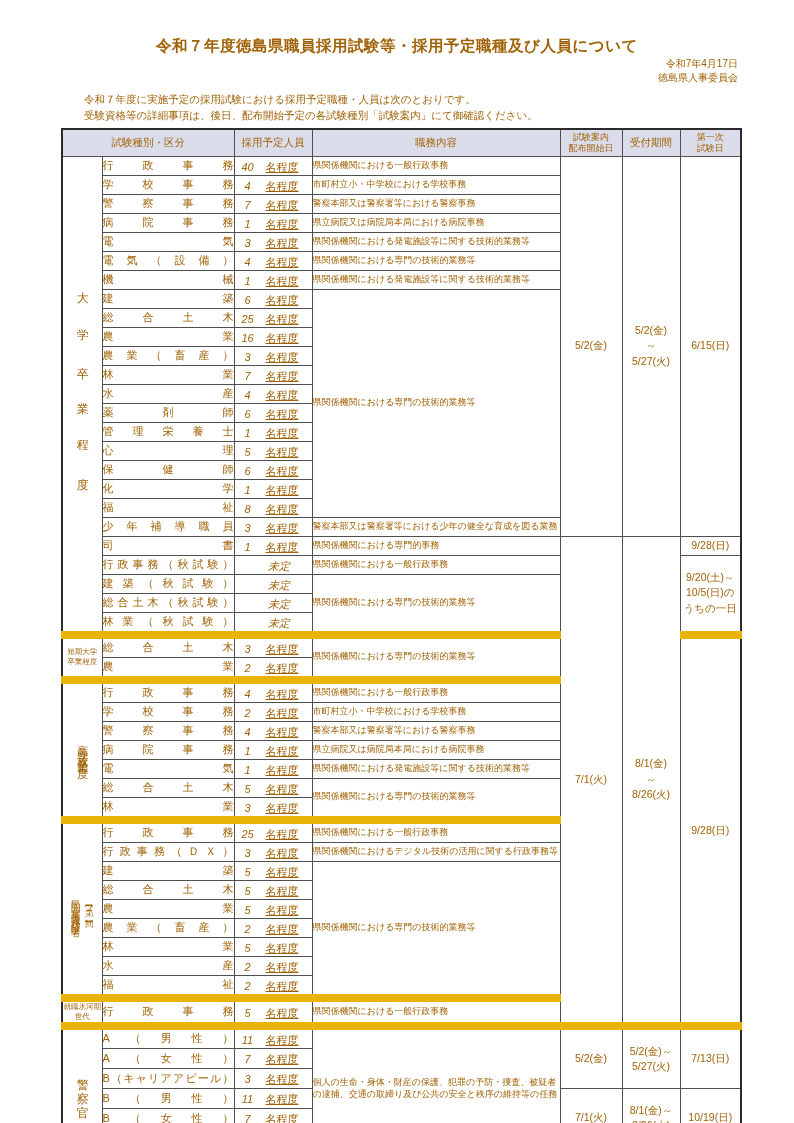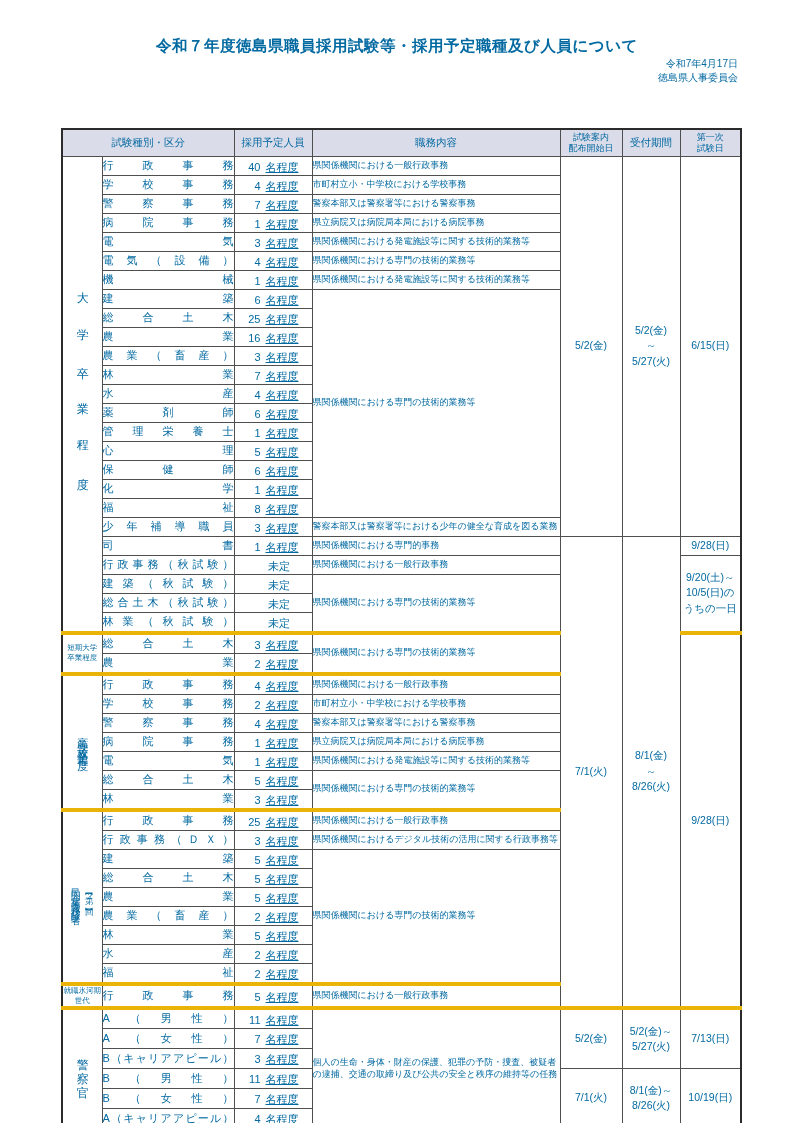--- a/index.html
+++ b/index.html
@@ -1,18 +1,18 @@
 <!DOCTYPE html>
 <html lang="ja"><head>
 <meta charset="utf-8">
 <style>
   html,body{margin:0;padding:0;background:#888;}
   .page{
     position:relative;width:794px;height:1123px;background:#ffffff;
-    font-family:"Liberation Sans","DejaVu Sans",sans-serif;color:#0369a1;
+    font-family:"Liberation Sans","DejaVu Sans",sans-serif;color:#a16207;
     margin:0 auto;overflow:hidden;
   }
   .doc-title{
     position:absolute;top:36px;left:0;right:0;margin:0;
     text-align:center;font-size:15.5px;font-weight:bold;letter-spacing:.5px;
   }
   .meta{
     position:absolute;top:57px;right:56px;text-align:right;
     font-size:10px;line-height:14px;
   }
@@ -28,26 +28,26 @@
     border:1px solid #4f4f4f;padding:0;vertical-align:middle;overflow:hidden;
   }
   thead tr{height:27px;}
   thead th{
     background:#dbdce9;font-weight:normal;font-size:10.5px;
     text-align:center;white-space:pre-line;border-bottom:1.5px solid #2b2b2b;
   }
   thead th.sm{font-size:9px;line-height:1.25;}
   tbody tr{height:18.5px;}
   tbody tr.police{height:20px;}
-  tbody tr.thick td{border-top:4px solid #eab308;}
+  tbody tr.thick td{border-top:8px solid #eab308;}
   
   td.job{font-size:11px;padding:0 7px;text-align:justify;text-align-last:justify;white-space:nowrap;}
   
   td.cnt{white-space:nowrap;padding-left:6px;text-align:left;}
-  td.cnt .num{display:inline-block;width:26px;text-align:right;font-size:11px;}
+  td.cnt .num{display:inline-block;width:26px;text-align:center;font-size:11px;font-style:italic;}
   td.cnt .unit{font-size:11px;margin-left:5px;text-decoration:underline;}
   td.cnt.und{text-align:center;padding-left:12px;}
   td.cnt.und .num{width:auto;font-size:11px;}
   
   td.desc{font-size:9px;line-height:1.3;padding:1px 2px 1px 3px;text-align:left;}
   
   td.g,td.p,td.e{font-size:10.5px;text-align:center;white-space:pre-line;line-height:1.45;}
   
   td.sec{text-align:center;padding:0;}
   .vwrap{display:flex;justify-content:center;align-items:center;gap:2px;width:100%;}
@@ -65,20 +65,22 @@
 <div class="page">
 
   <h1 class="doc-title">令和７年度徳島県職員採用試験等・採用予定職種及び人員について</h1>
 
   <div class="meta">
     <div>令和7年4月17日</div>
     <div>徳島県人事委員会</div>
   </div>
 
   <div class="intro">
+    <div>令和７年度に実施予定の採用試験における採用予定職種・人員は次のとおりです。</div>
+    <div>受験資格等の詳細事項は、後日、配布開始予定の各試験種別「試験案内」にて御確認ください。</div>
   </div>
 
   <table class="main">
     <colgroup>
       <col style="width:40px">
         <col style="width:132px">
         <col style="width:78px">
       <col style="width:248px">
         <col style="width:62px">
         <col style="width:58px">

